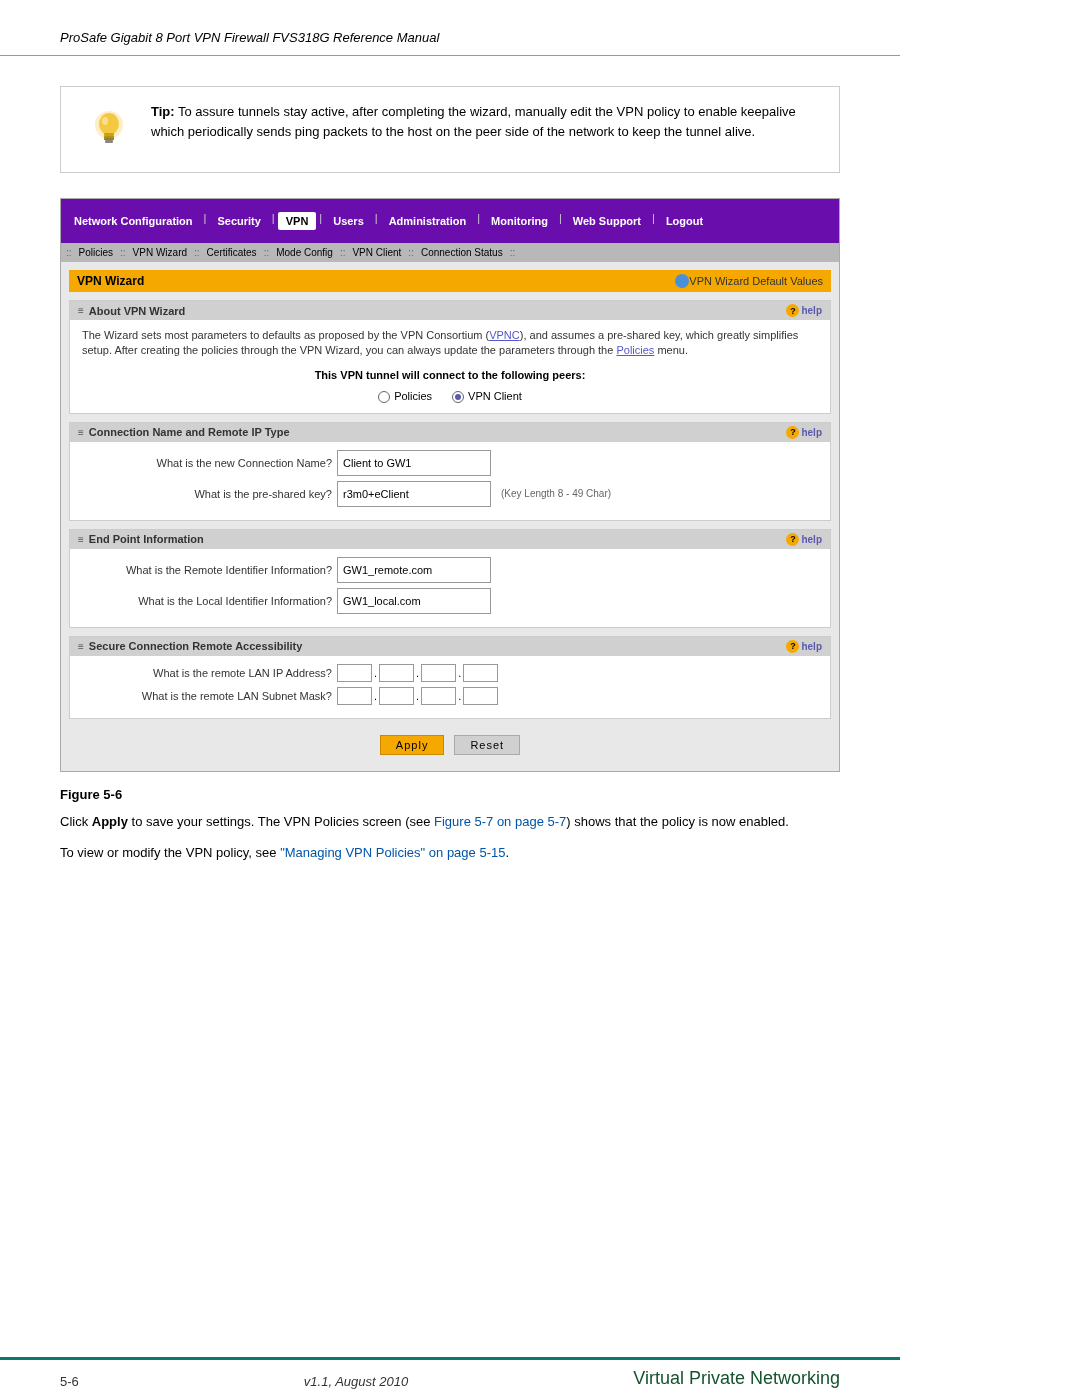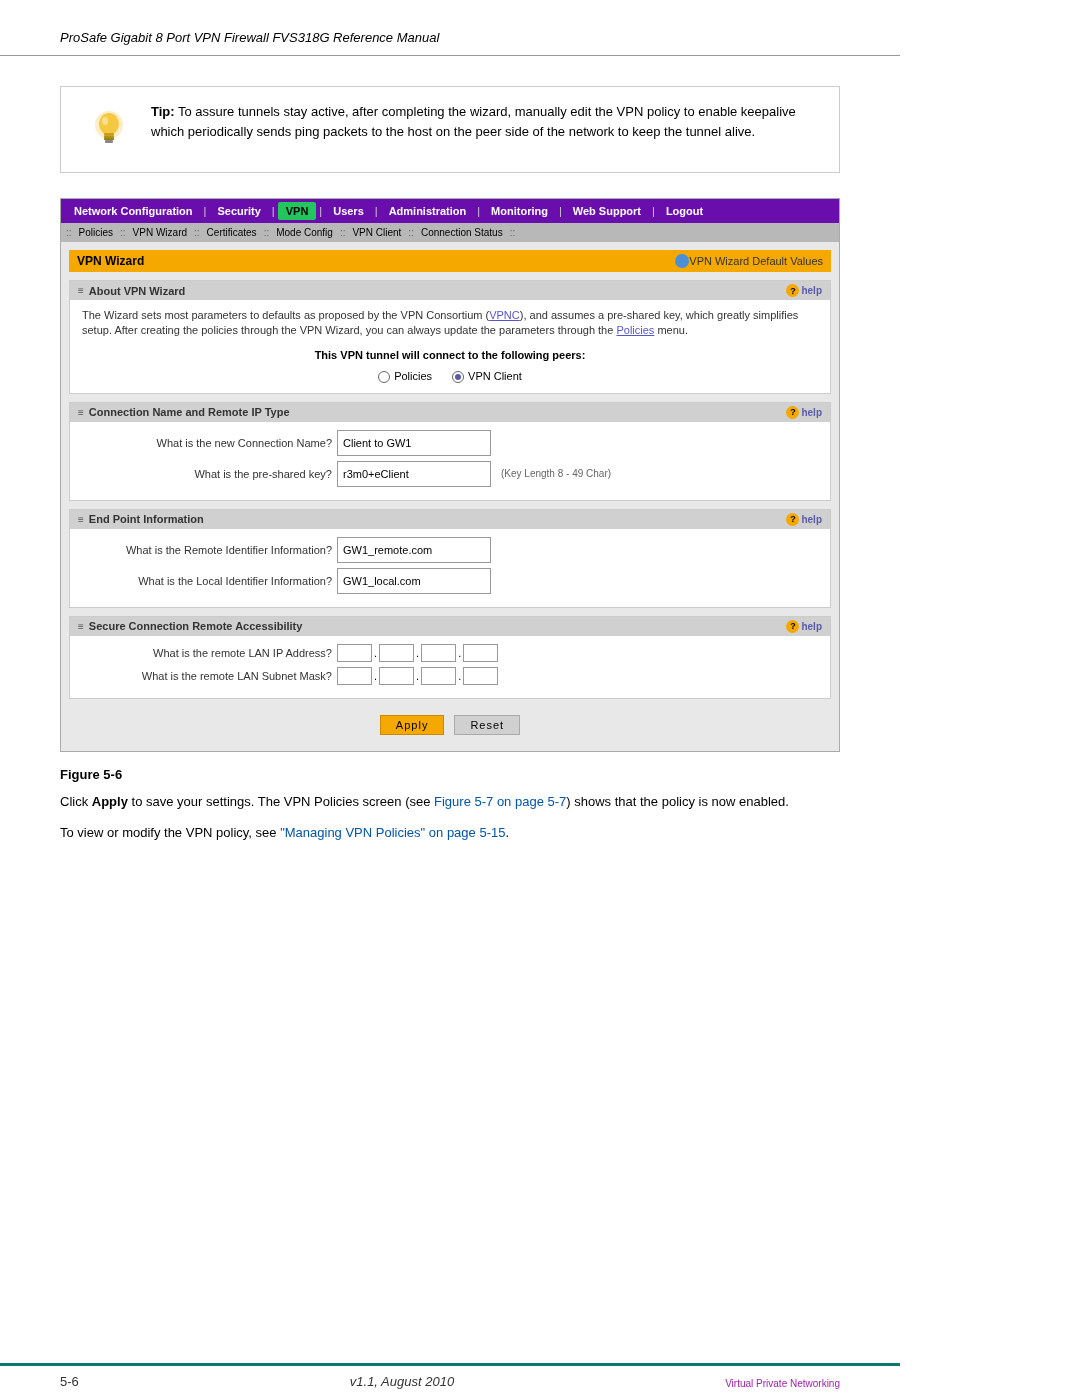--- a/index.html
+++ b/index.html
@@ -74,34 +74,33 @@
     .ui-screenshot {
       border: 1px solid #aaa;
       margin-bottom: 15px;
       background: #f0f0f0;
     }
 
     
     .nav-bar {
       background: #6a0dad;
       display: flex;
-      align-items: center;
-      padding: 3px 5px;
+      padding: 13px 5px;
       gap: 2px;
     }
     .nav-item {
       color: #fff;
       font-size: 11px;
       font-weight: bold;
       padding: 3px 8px;
       cursor: pointer;
       white-space: nowrap;
     }
     .nav-item.active {
-      background: #22c55e;
+      background: #ffffff;
       color: #000;
       border-radius: 2px;
     }
     .nav-divider {
       color: #ccc;
       font-size: 11px;
       padding: 0 1px;
     }
 
     
@@ -367,22 +366,22 @@
       font-size: 13px;
       color: #333;
     }
     .footer-center {
       font-style: italic;
       font-size: 13px;
       color: #333;
       text-align: center;
     }
     .footer-right {
-      font-size: 10px;
-      color: #a21caf;
+      font-size: 18px;
+      color: #14532d;
     }
   </style>
 </head>
 <body>
 
 <div class="page-wrapper">
 
   <div class="page-header">
     <span class="page-header-title">ProSafe Gigabit 8 Port VPN Firewall FVS318G Reference Manual</span>
   </div>

